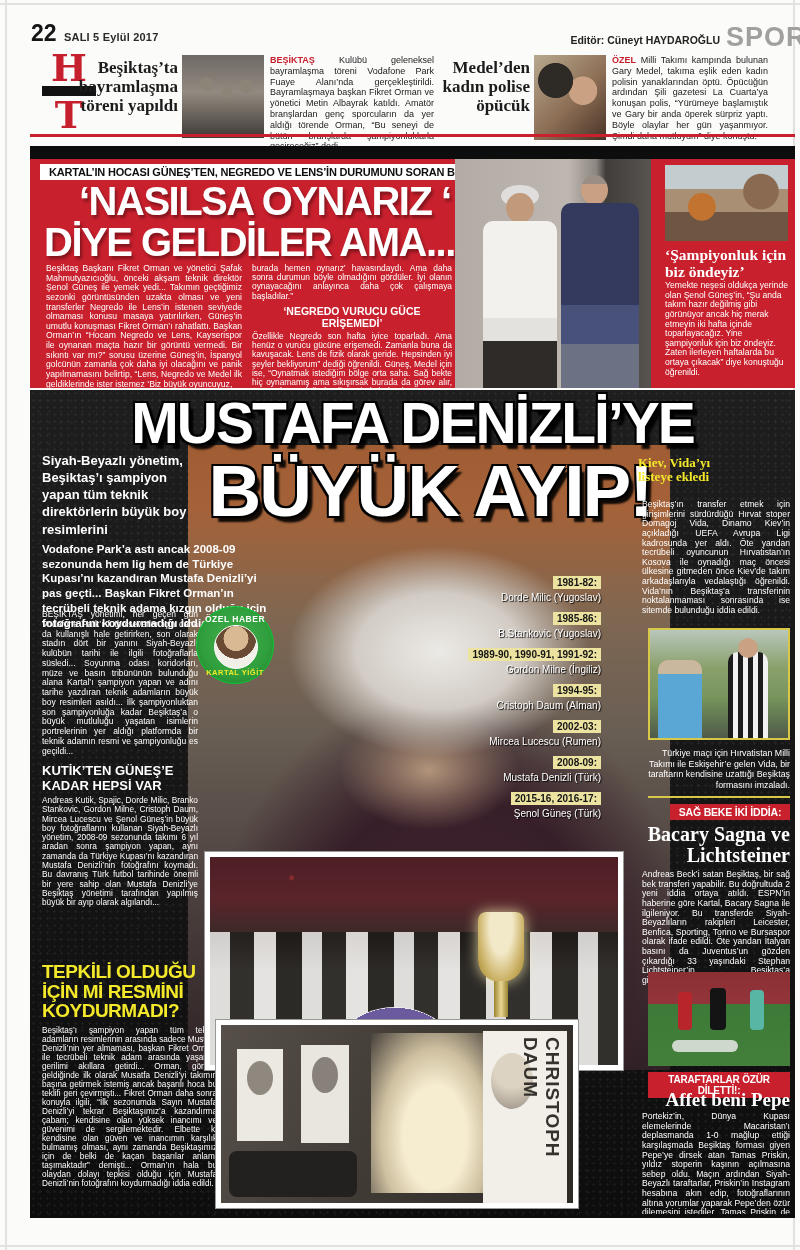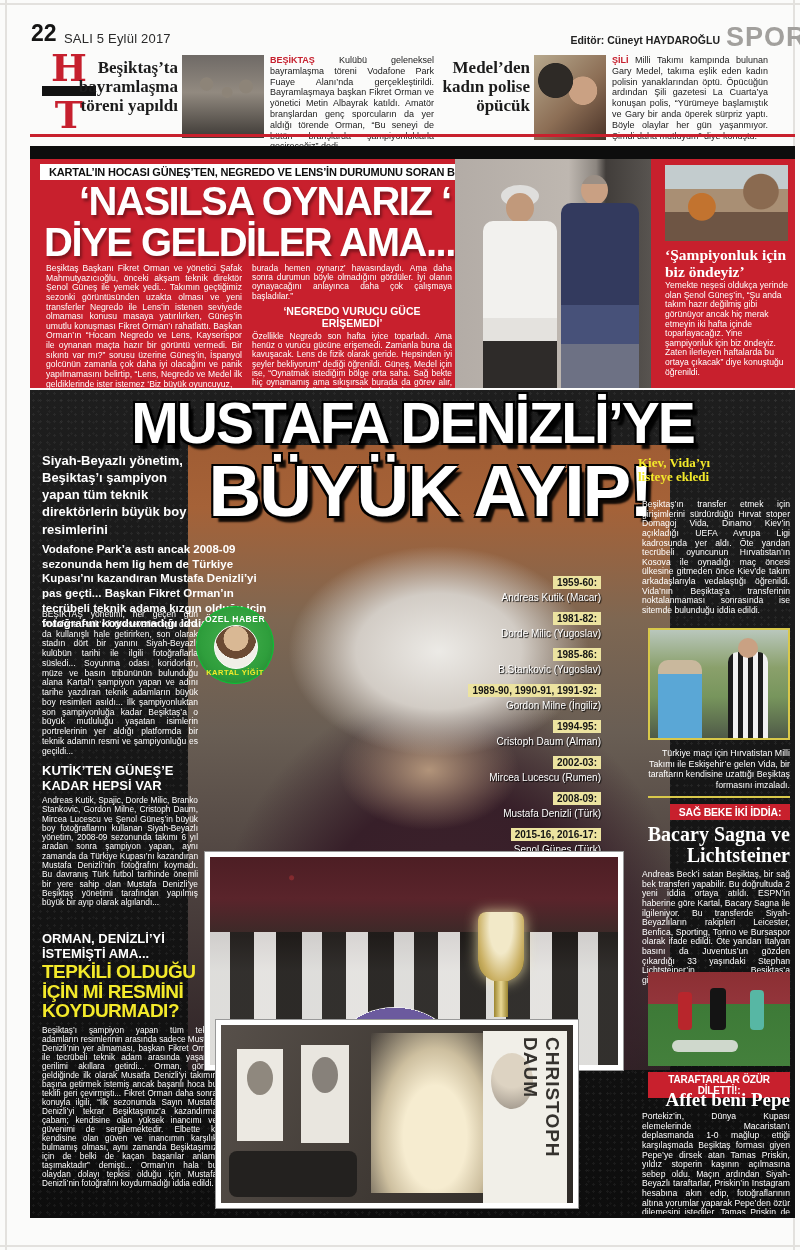--- a/index.html
+++ b/index.html
@@ -7,21 +7,21 @@
               font-family:"Liberation Sans", sans-serif; }
   .abs { position:absolute; }
   .serif { font-family:"Liberation Serif", serif; }
 
   
   .edge-v { width:2px; background:#e3e1de; top:0; height:1250px; }
   .edge-h { height:2px; background:#e3e1de; left:0; width:800px; }
 
   
   .pagenum { font-size:23px; font-weight:bold; color:#151515; }
-  .date { font-size:13px; font-weight:normal; color:#2a2a2a; letter-spacing:.2px;text-align:center; }
+  .date { font-size:11px; font-weight:bold; color:#2a2a2a; letter-spacing:.2px;text-align:center; }
   .editor { font-size:10.5px; font-weight:bold; color:#222; }
   .section-name { font-size:27px; font-weight:bold; color:#a2a09d; letter-spacing:1px; }
   .logo { display:flex; flex-direction:column; align-items:center; width:70px; }
   .logo .l { font-family:"DejaVu Serif", serif; font-weight:bold; font-size:38px; line-height:.82;
              color:#c6202e; }
   .logo .bar { width:54px; height:10px; background:#121212; margin:3px 0; }
 
   .brief-title { font-size:17px; line-height:1.12; color:#1c1c1c; text-align:right; font-weight:600; }
   .brief-text { font-size:9px; line-height:1.2; color:#1b1b1b; text-align:justify; }
   .lead { color:#c6202e; font-weight:bold; }
@@ -110,21 +110,21 @@
   <p class="abs brief-text" style="left:270px;top:55px;width:164px;">
     <span class="lead">BEŞİKTAŞ</span><span> Kulübü geleneksel bayramlaşma töreni Vodafone Park Fuaye Alanı’nda gerçekleştirildi. Bayramlaşmaya başkan Fikret Orman ve yönetici Metin Albayrak katıldı. Amatör branşlardan genç sporcuların da yer aldığı törende Orman, “Bu seneyi de bütün branşlarda şampiyonluklarla geçireceğiz” dedi.</span>
   </p>
 
   <div class="abs brief-title serif" style="left:438px;top:58px;width:92px;">Medel’den kadın polise öpücük</div>
   <div class="abs photo" style="left:534px;top:55px;width:72px;height:85px;background:
          radial-gradient(circle at 30% 30%, #2e2a26 0 22%, transparent 23%),
          radial-gradient(circle at 68% 42%, #caa183 0 20%, transparent 21%),
          linear-gradient(135deg,#b7a98e 0%,#8c6e55 55%,#4a3328 100%);"></div>
   <p class="abs brief-text" style="left:612px;top:55px;width:156px;">
-    <span class="lead">ŞİLİ</span><span> Milli Takımı kampında bulunan Gary Medel, takıma eşlik eden kadın polisin yanaklarından öptü. Öpücüğün ardından Şili gazetesi La Cuarta’ya konuşan polis, “Yürümeye başlamıştık ve Gary bir anda öperek sürpriz yaptı. Böyle olaylar her gün yaşanmıyor. Şimdi daha mutluyum” diye konuştu.</span>
+    <span class="lead">ÖZEL</span><span> Milli Takımı kampında bulunan Gary Medel, takıma eşlik eden kadın polisin yanaklarından öptü. Öpücüğün ardından Şili gazetesi La Cuarta’ya konuşan polis, “Yürümeye başlamıştık ve Gary bir anda öperek sürpriz yaptı. Böyle olaylar her gün yaşanmıyor. Şimdi daha mutluyum” diye konuştu.</span>
   </p>
 
   <div class="abs" style="left:30px;top:134px;width:765px;height:3px;background:#c8202d;"></div>
   <div class="abs" style="left:30px;top:146px;width:765px;height:13px;background:#0d0d0d;"></div>
 
   <section class="abs red-sec" style="left:30px;top:159px;width:765px;height:229px;">
 
     <div class="abs kicker" style="left:10px;top:5px;">KARTAL’IN HOCASI GÜNEŞ’TEN, NEGREDO VE LENS’İN DURUMUNU SORAN BAŞKAN ORMAN’A İLGİNÇ YANIT:</div>
 
     <div class="abs rhl" style="left:14px;top:22px;margin-left:35px;">‘NASILSA OYNARIZ ‘</div>
@@ -166,32 +166,30 @@
 
     <div class="abs mega" style="left:10px;top:5px;width:745px;font-size:57px;z-index:3;">MUSTAFA DENİZLİ’YE</div>
     <div class="abs mega" style="left:150px;top:64px;width:500px;font-size:73px;z-index:3;">BÜYÜK AYIP!</div>
 
     <p class="abs intro" style="left:12px;top:62px;width:152px;font-size:13px;line-height:1.32;z-index:3;">Siyah-Beyazlı yönetim, Beşiktaş’ı şampiyon yapan tüm teknik direktörlerin büyük boy resimlerini</p>
     <p class="abs intro" style="left:12px;top:152px;width:234px;font-size:11.5px;line-height:1.28;z-index:3;">Vodafone Park’a astı ancak 2008-09 sezonunda hem lig hem de Türkiye Kupası’nı kazandıran Mustafa Denizli’yi pas geçti... Başkan Fikret Orman’ın tecrübeli teknik adama kızgın olduğu için fotoğrafını koydurmadığı iddia edildi</p>
 
     <p class="abs bt" style="left:12px;top:220px;width:156px;font-size:8.5px;line-height:1.15;z-index:3;">BEŞİKTAŞ yönetimi, her geçen gün Vodafone Park’ı futbolseverler için daha da kullanışlı hale getirirken, son olarak stadın dört bir yanını Siyah-Beyazlı kulübün tarihi ile ilgili fotoğraflarla süsledi... Soyunma odası koridorları, müze ve basın tribününün bulunduğu alana Kartal’ı şampiyon yapan ve adını tarihe yazdıran teknik adamların büyük boy resimleri asıldı... İlk şampiyonluktan son şampiyonluğa kadar Beşiktaş’a o büyük mutluluğu yaşatan isimlerin portrelerinin yer aldığı platformda bir teknik adamın resmi ve şampiyonluğu es geçildi...</p>
     <div class="abs wsub" style="left:12px;top:374px;width:140px;z-index:3;">KUTİK’TEN GÜNEŞ’E KADAR HEPSİ VAR</div>
     <p class="abs bt" style="left:12px;top:406px;width:156px;font-size:8.3px;line-height:1.12;z-index:3;">Andreas Kutik, Spajic, Dorde Milic, Branko Stankovic, Gordon Milne, Cristoph Daum, Mircea Lucescu ve Şenol Güneş’in büyük boy fotoğraflarını kullanan Siyah-Beyazlı yönetim, 2008-09 sezonunda takımı 6 yıl aradan sonra şampiyon yapan, aynı zamanda da Türkiye Kupası’nı kazandıran Mustafa Denizli’nin fotoğrafını koymadı. Bu davranış Türk futbol tarihinde önemli bir yere sahip olan Mustafa Denizli’ye Beşiktaş yönetimi tarafından yapılmış büyük bir ayıp olarak algılandı...</p>
-    <div class="abs wsub" style="left:12px;top:542px;width:150px;z-index:3;">ORMAN, DENİZLİ’Yİ İSTEMİŞTİ AMA...</div>
     <div class="abs ysub" style="left:12px;top:572px;width:160px;z-index:3;">TEPKİLİ OLDUĞU İÇİN Mİ RESMİNİ KOYDURMADI?</div>
     <p class="abs bt" style="left:12px;top:636px;width:175px;height:184px;overflow:hidden;font-size:8.2px;line-height:1.1;z-index:3;">Beşiktaş’ı şampiyon yapan tüm teknik adamların resimlerinin arasında sadece Mustafa Denizli’nin yer almaması, başkan Fikret Orman ile tecrübeli teknik adam arasında yaşanan gerilimi akıllara getirdi... Orman, göreve geldiğinde ilk olarak Musatfa Denizli’yi takımın başına getirmek istemiş ancak başarılı hoca bu teklifi geri çevirmişti... Fikret Orman daha sonra konuyla ilgili, “İlk sezonumda Sayın Mustafa Denizli’yi tekrar Beşiktaşımız’a kazandırma çabam; kendisine olan yüksek inancımı ve güvenimi de sergilemektedir. Elbette ki kendisine olan güven ve inancımın karşılık bulmamış olması, aynı zamanda Beşiktaşımız için de belki de kaçan başarılar anlamı taşımaktadır” demişti... Orman’ın hala bu olaydan dolayı tepkisi olduğu için Mustafa Denizli’nin fotoğrafını koydurmadığı iddia edildi.</p>
 
     <div class="abs badge" style="left:166px;top:216px;width:78px;height:78px;z-index:4;">
       <span class="btxt" style="top:7px;font-size:8.5px;letter-spacing:.5px;">ÖZEL HABER</span>
       <span class="face" style="left:17px;top:18px;width:44px;height:44px;"></span>
       <span class="btxt" style="bottom:6px;font-size:7.5px;color:#f3e92a;letter-spacing:.5px;">KARTAL YİĞİT</span>
     </div>
 
     <div class="abs champ-list" style="left:355px;top:182px;width:216px;z-index:3;">
-      <div class="champ-item"><span class="chip">1959-60:</span><span class="champ-name">Andreas Kutik (Macar)</span></div>
       <div class="champ-item"><span class="chip">1981-82:</span><span class="champ-name">Dorde Milic (Yugoslav)</span></div>
       <div class="champ-item"><span class="chip">1985-86:</span><span class="champ-name">B.Stankovic (Yugoslav)</span></div>
       <div class="champ-item"><span class="chip">1989-90, 1990-91, 1991-92:</span><span class="champ-name">Gordon Milne (İngiliz)</span></div>
       <div class="champ-item"><span class="chip">1994-95:</span><span class="champ-name">Cristoph Daum (Alman)</span></div>
       <div class="champ-item"><span class="chip">2002-03:</span><span class="champ-name">Mircea Lucescu (Rumen)</span></div>
       <div class="champ-item"><span class="chip">2008-09:</span><span class="champ-name">Mustafa Denizli (Türk)</span></div>
       <div class="champ-item"><span class="chip">2015-16, 2016-17:</span><span class="champ-name">Şenol Güneş (Türk)</span></div>
     </div>
 
     <div class="abs photo frame" style="left:175px;top:462px;width:418px;height:218px;z-index:5;background:

